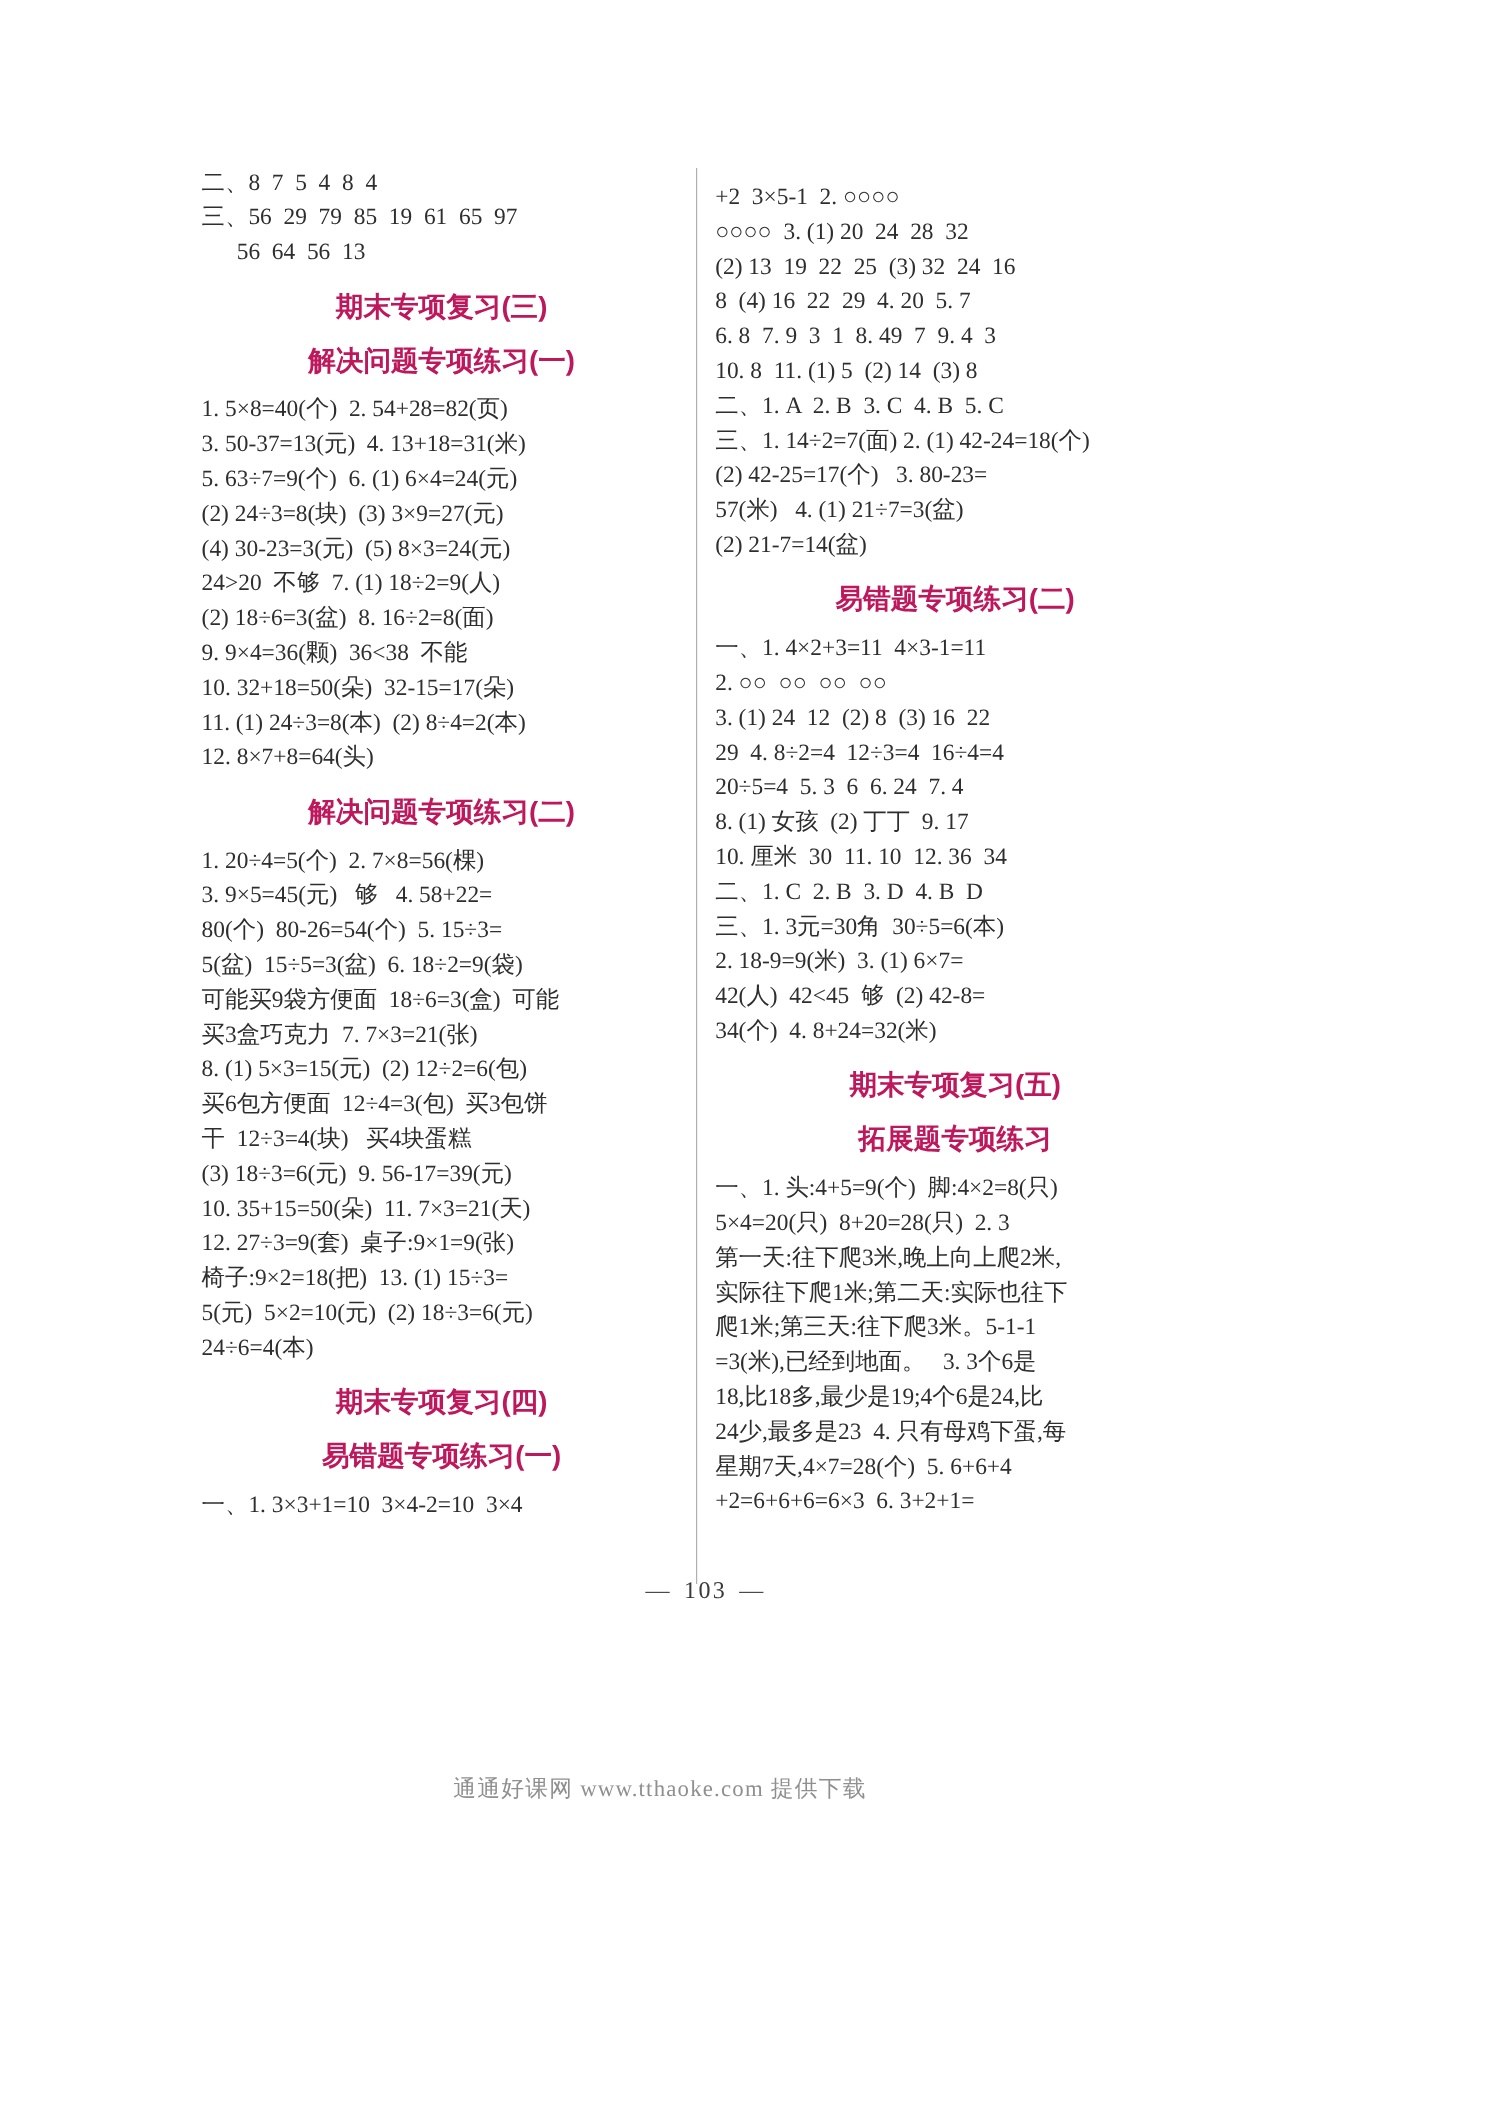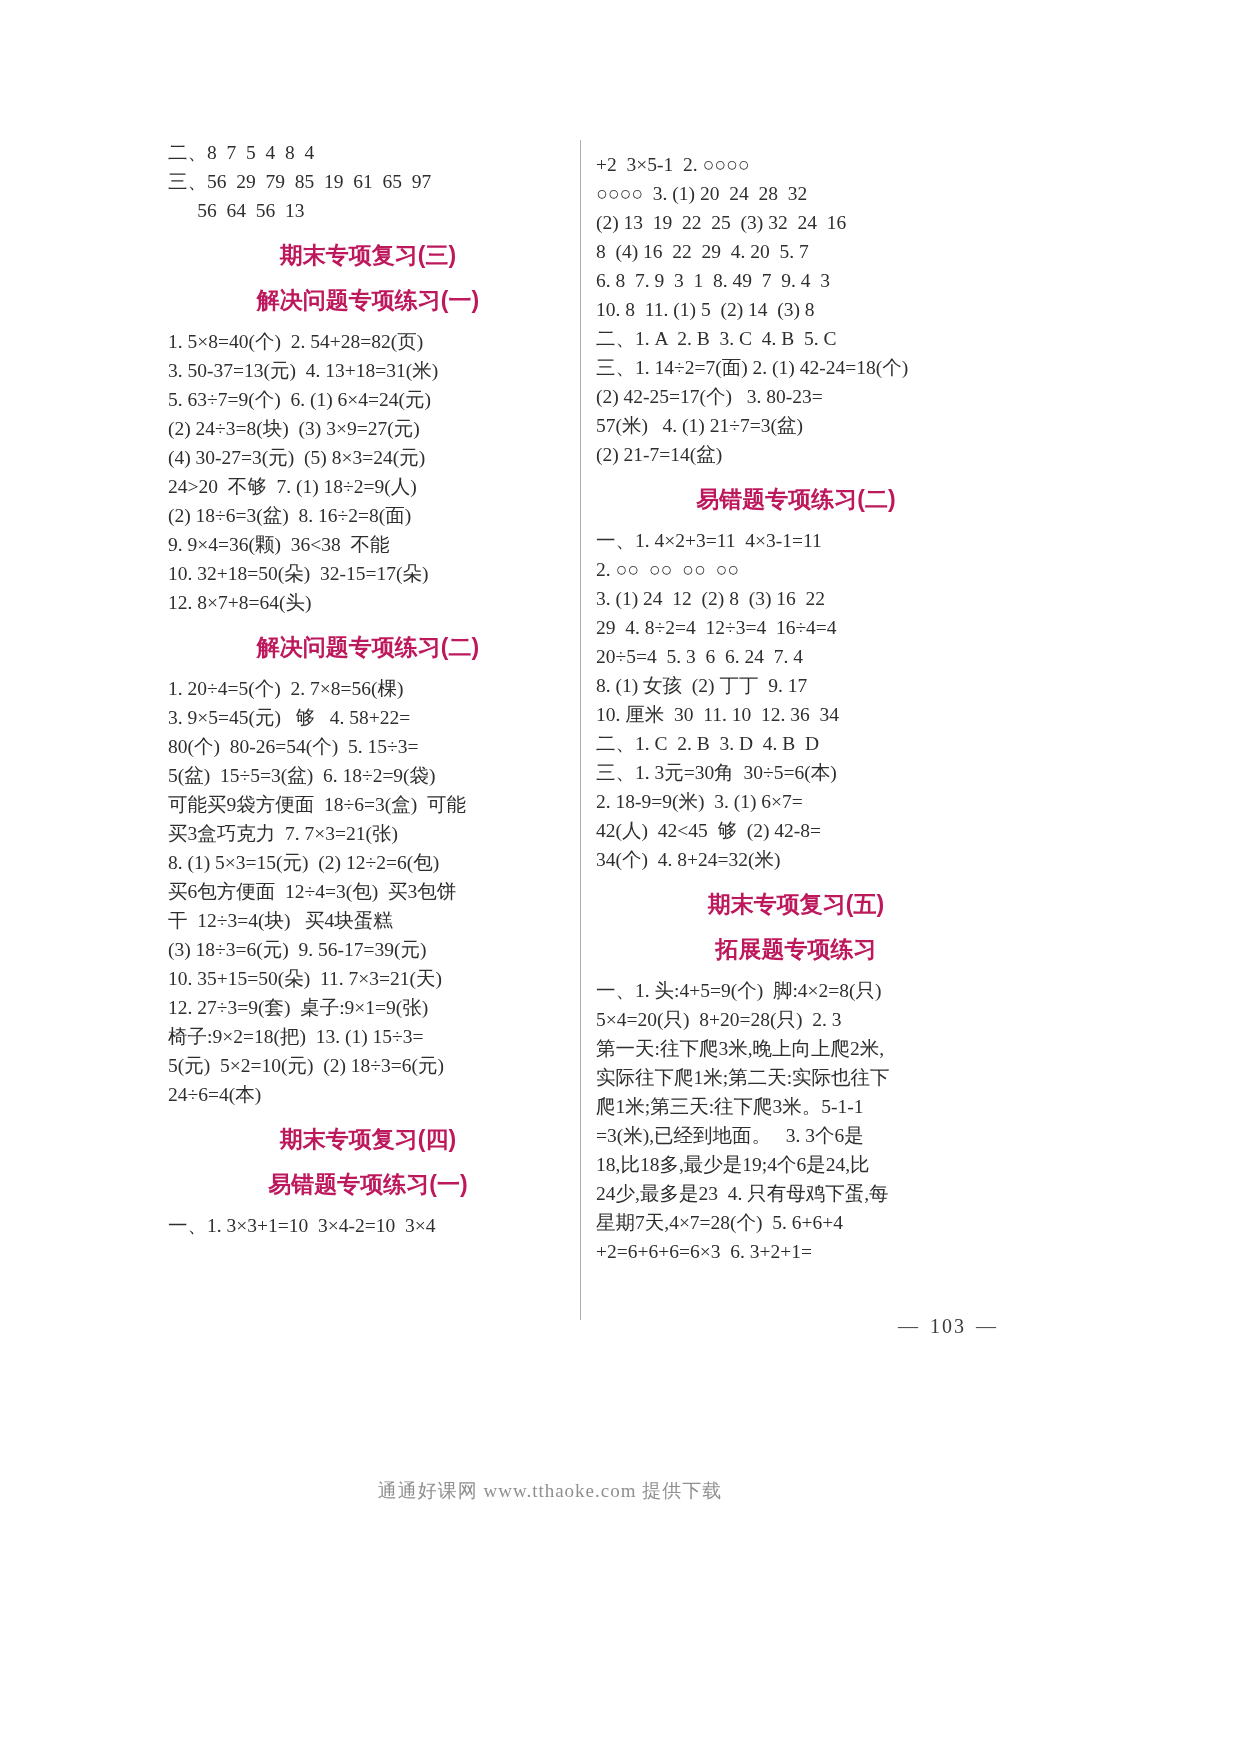--- a/index.html
+++ b/index.html
@@ -52,21 +52,21 @@
     text-align: center;
     color: #be185d;
     margin: 16px 0 12px 0;
     white-space: pre;
   }
   .footer-pageno {
     position: absolute;
     top: 1315px;
     left: 168px;
     width: 840px;
-    text-align: right;
+    text-align: center;
     font-size: 20px;
     color: #3a3a3a;
     letter-spacing: 2px;
   }
   .footer-pageno .dash {
     display: inline-block;
     margin: 0 10px;
     color: #4a4a4a;
   }
   .watermark {
@@ -91,25 +91,26 @@
     <div class="column column-left">
         <div class="line">二、8  7  5  4  8  4</div>
         <div class="line">三、56  29  79  85  19  61  65  97</div>
         <div class="line">      56  64  56  13</div>
         <div class="heading">期末专项复习(三)</div>
         <div class="heading">解决问题专项练习(一)</div>
         <div class="line">1. 5×8=40(个)  2. 54+28=82(页)</div>
         <div class="line">3. 50-37=13(元)  4. 13+18=31(米)</div>
         <div class="line">5. 63÷7=9(个)  6. (1) 6×4=24(元)</div>
         <div class="line">(2) 24÷3=8(块)  (3) 3×9=27(元)</div>
-        <div class="line">(4) 30-27=3(元)  (5) 8×3=24(元)</div>
+        <div class="line">(4) 30-23=3(元)  (5) 8×3=24(元)</div>
         <div class="line">24&gt;20  不够  7. (1) 18÷2=9(人)</div>
         <div class="line">(2) 18÷6=3(盆)  8. 16÷2=8(面)</div>
         <div class="line">9. 9×4=36(颗)  36&lt;38  不能</div>
         <div class="line">10. 32+18=50(朵)  32-15=17(朵)</div>
+        <div class="line">11. (1) 24÷3=8(本)  (2) 8÷4=2(本)</div>
         <div class="line">12. 8×7+8=64(头)</div>
         <div class="heading">解决问题专项练习(二)</div>
         <div class="line">1. 20÷4=5(个)  2. 7×8=56(棵)</div>
         <div class="line">3. 9×5=45(元)   够   4. 58+22=</div>
         <div class="line">80(个)  80-26=54(个)  5. 15÷3=</div>
         <div class="line">5(盆)  15÷5=3(盆)  6. 18÷2=9(袋)</div>
         <div class="line">可能买9袋方便面  18÷6=3(盒)  可能</div>
         <div class="line">买3盒巧克力  7. 7×3=21(张)</div>
         <div class="line">8. (1) 5×3=15(元)  (2) 12÷2=6(包)</div>
         <div class="line">买6包方便面  12÷4=3(包)  买3包饼</div>

